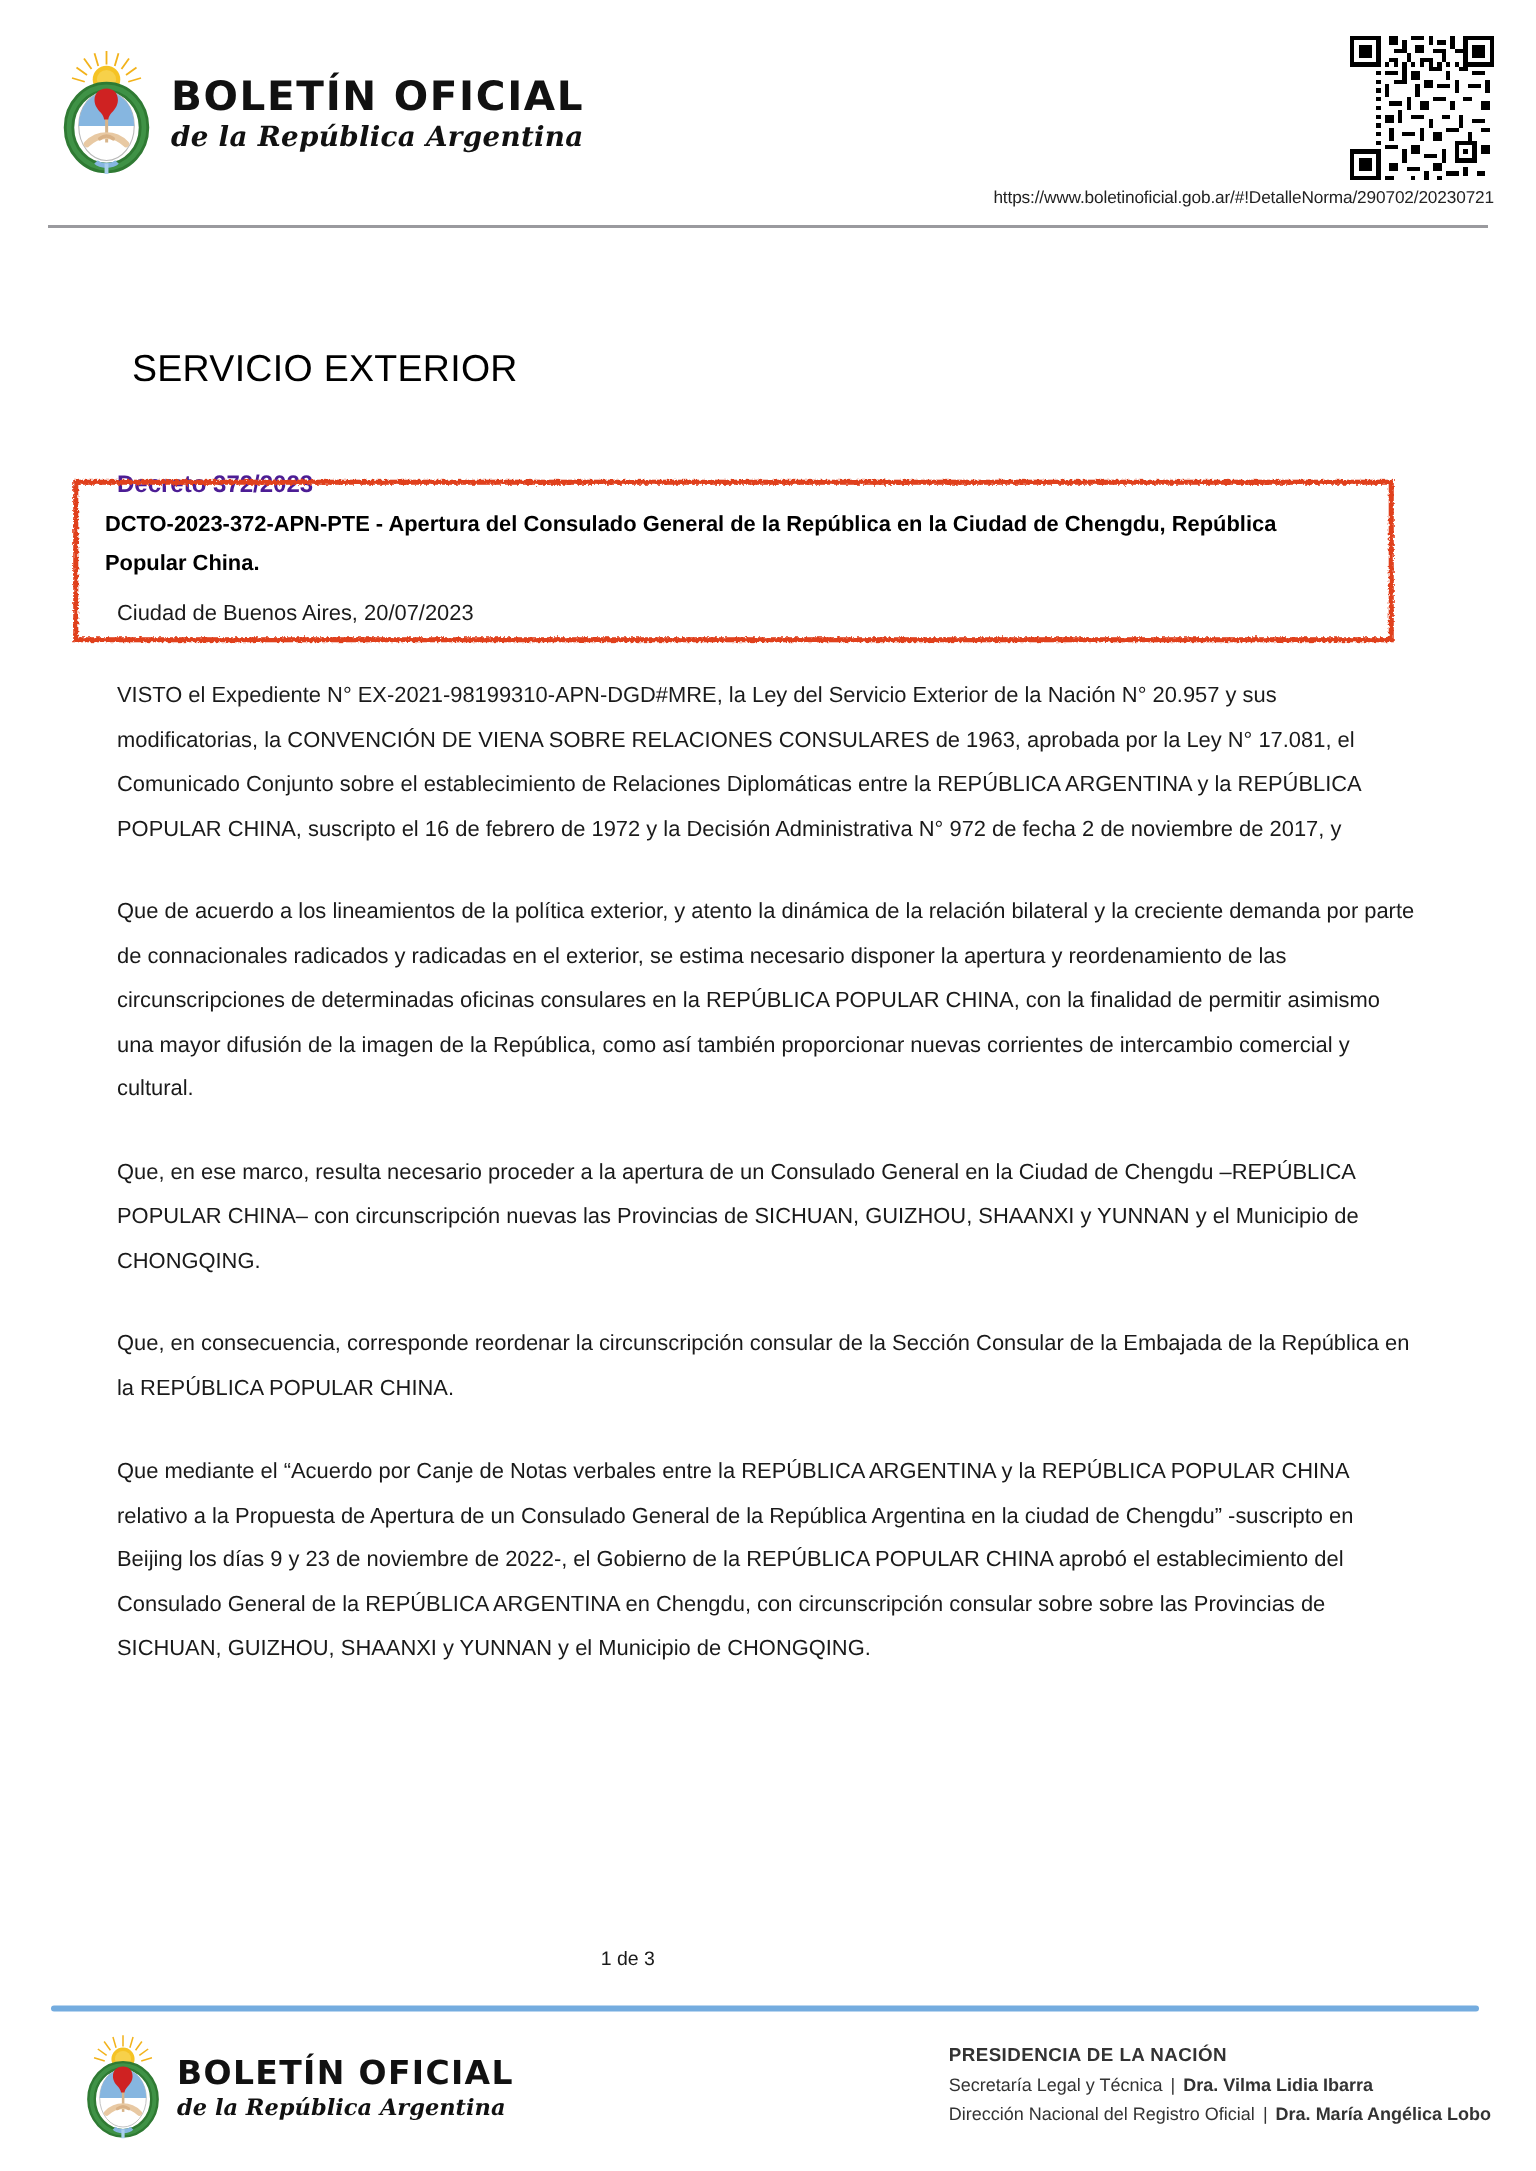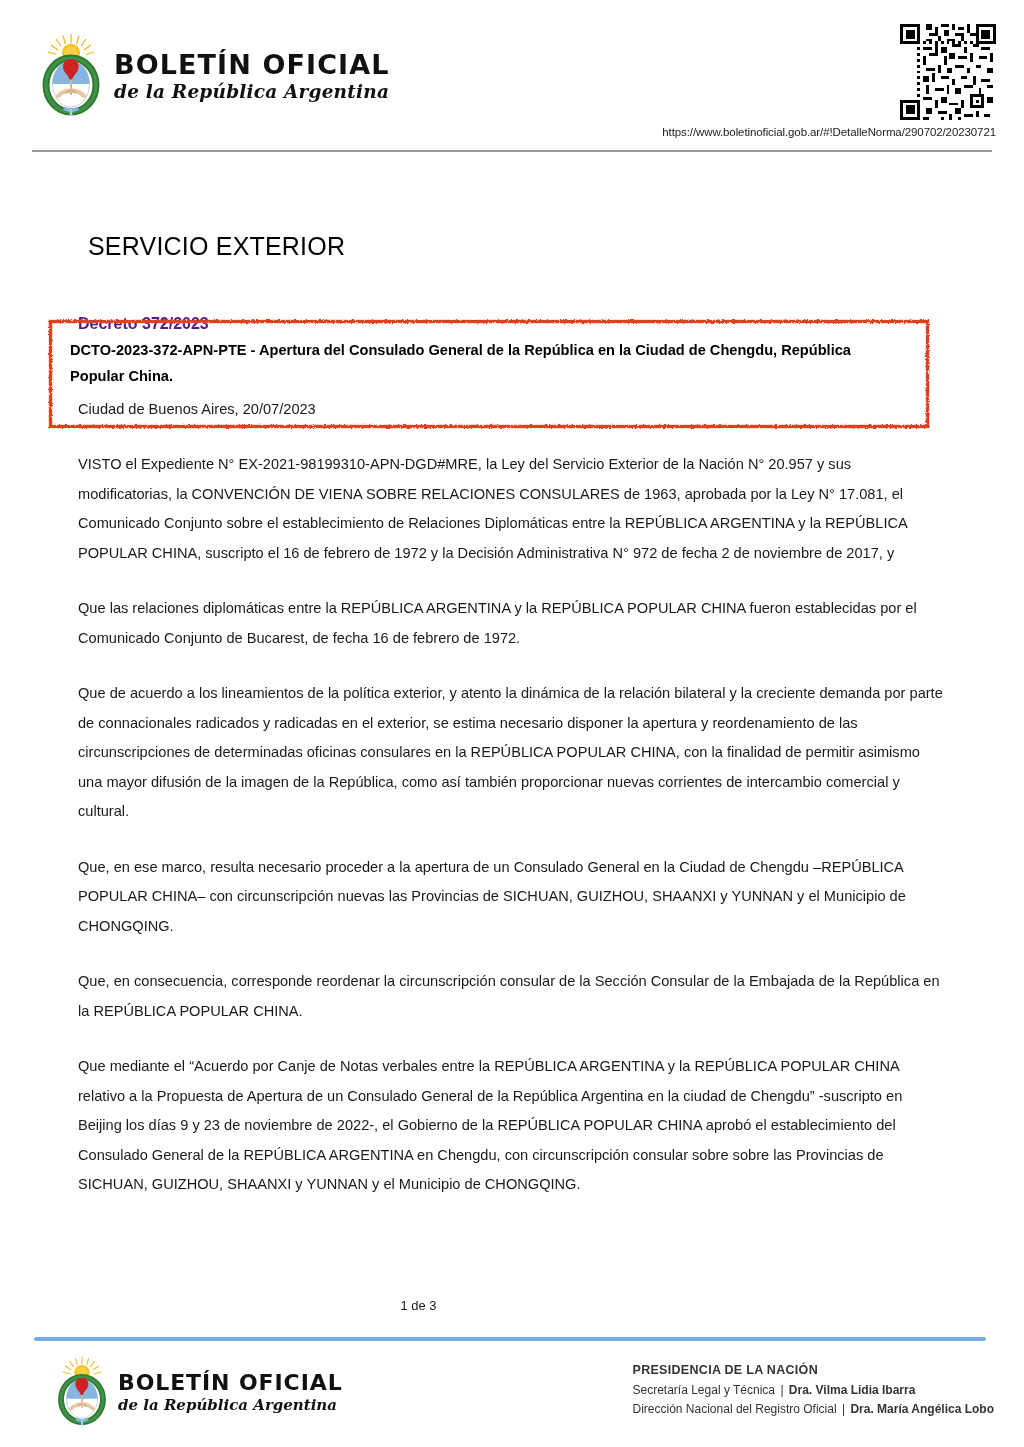--- a/index.html
+++ b/index.html
@@ -437,21 +437,20 @@
         </defs>
         <rect x="2.5" y="2.5" width="877" height="105" fill="none" stroke="#e0411f" stroke-width="3.4" filter="url(#rough)"></rect>
       </svg>
     </div>
 
     <div class="highlight-title">DCTO-2023-372-APN-PTE - Apertura del Consulado General de la República en la Ciudad de Chengdu, República Popular China.</div>
     <div class="city-date">Ciudad de Buenos Aires, 20/07/2023</div>
 
     <div class="body-text">
       <p class="para">VISTO el Expediente N° EX-2021-98199310-APN-DGD#MRE, la Ley del Servicio Exterior de la Nación N° 20.957 y sus modificatorias, la CONVENCIÓN DE VIENA SOBRE RELACIONES CONSULARES de 1963, aprobada por la Ley N° 17.081, el Comunicado Conjunto sobre el establecimiento de Relaciones Diplomáticas entre la REPÚBLICA ARGENTINA y la REPÚBLICA POPULAR CHINA, suscripto el 16 de febrero de 1972 y la Decisión Administrativa N° 972 de fecha 2 de noviembre de 2017, y</p>
-      <p class="para">Que las relaciones diplomáticas entre la REPÚBLICA ARGENTINA y la REPÚBLICA POPULAR CHINA fueron establecidas por el Comunicado Conjunto de Bucarest, de fecha 16 de febrero de 1972.</p>
       <p class="para">Que de acuerdo a los lineamientos de la política exterior, y atento la dinámica de la relación bilateral y la creciente demanda por parte de connacionales radicados y radicadas en el exterior, se estima necesario disponer la apertura y reordenamiento de las circunscripciones de determinadas oficinas consulares en la REPÚBLICA POPULAR CHINA, con la finalidad de permitir asimismo una mayor difusión de la imagen de la República, como así también proporcionar nuevas corrientes de intercambio comercial y cultural.</p>
       <p class="para">Que, en ese marco, resulta necesario proceder a la apertura de un Consulado General en la Ciudad de Chengdu –REPÚBLICA POPULAR CHINA– con circunscripción nuevas las Provincias de SICHUAN, GUIZHOU, SHAANXI y YUNNAN y el Municipio de CHONGQING.</p>
       <p class="para">Que, en consecuencia, corresponde reordenar la circunscripción consular de la Sección Consular de la Embajada de la República en la REPÚBLICA POPULAR CHINA.</p>
       <p class="para">Que mediante el “Acuerdo por Canje de Notas verbales entre la REPÚBLICA ARGENTINA y la REPÚBLICA POPULAR CHINA relativo a la Propuesta de Apertura de un Consulado General de la República Argentina en la ciudad de Chengdu” -suscripto en Beijing los días 9 y 23 de noviembre de 2022-, el Gobierno de la REPÚBLICA POPULAR CHINA aprobó el establecimiento del Consulado General de la REPÚBLICA ARGENTINA en Chengdu, con circunscripción consular sobre sobre las Provincias de SICHUAN, GUIZHOU, SHAANXI y YUNNAN y el Municipio de CHONGQING.</p>
     </div>
 
     <div class="page-num">1 de 3</div>
   </div>
 
   <div class="footer-rule"></div>

